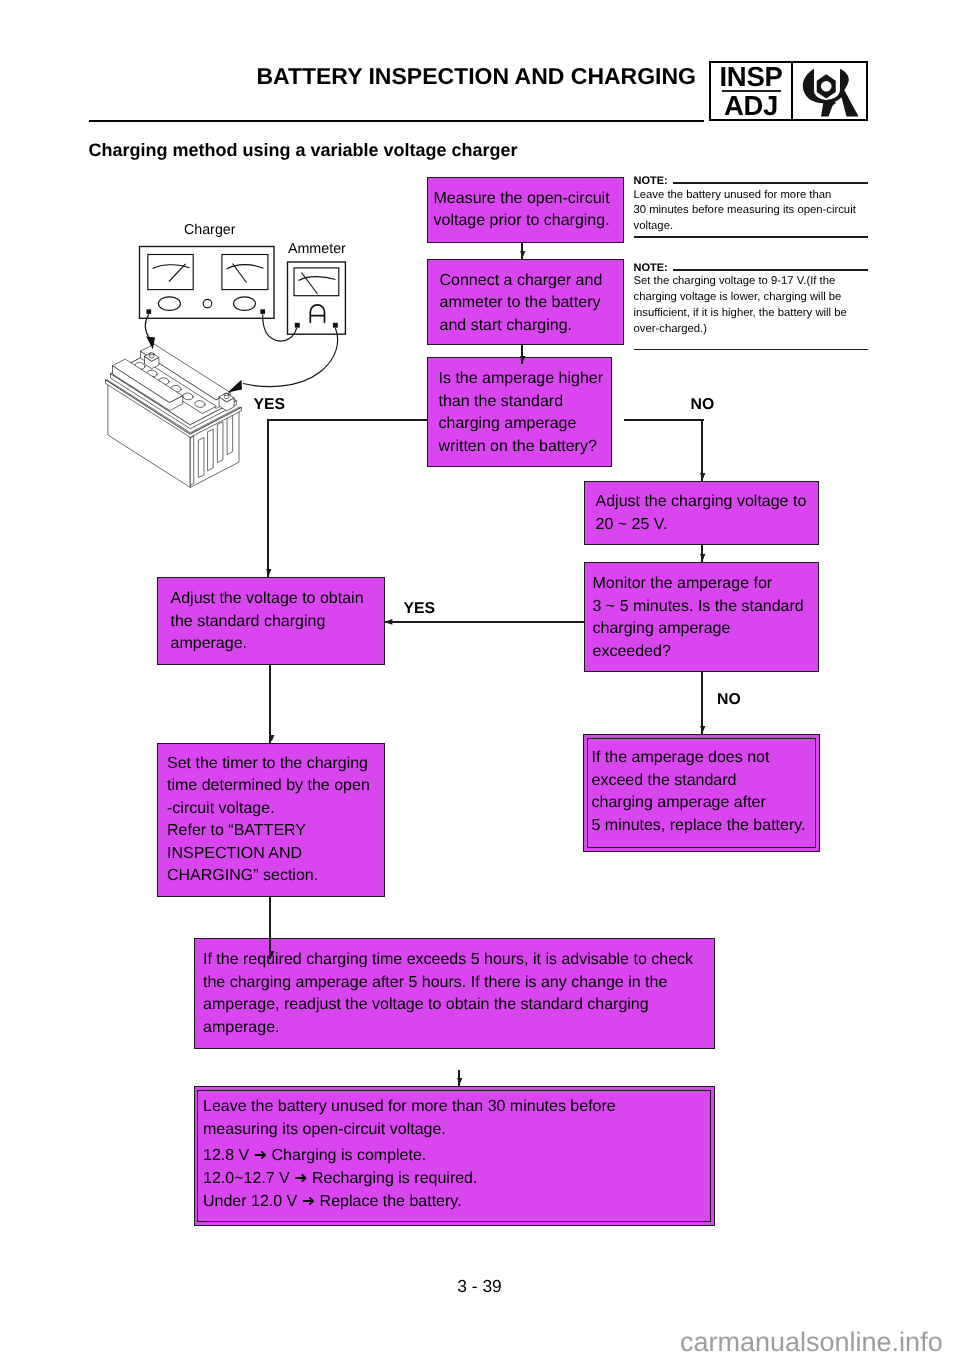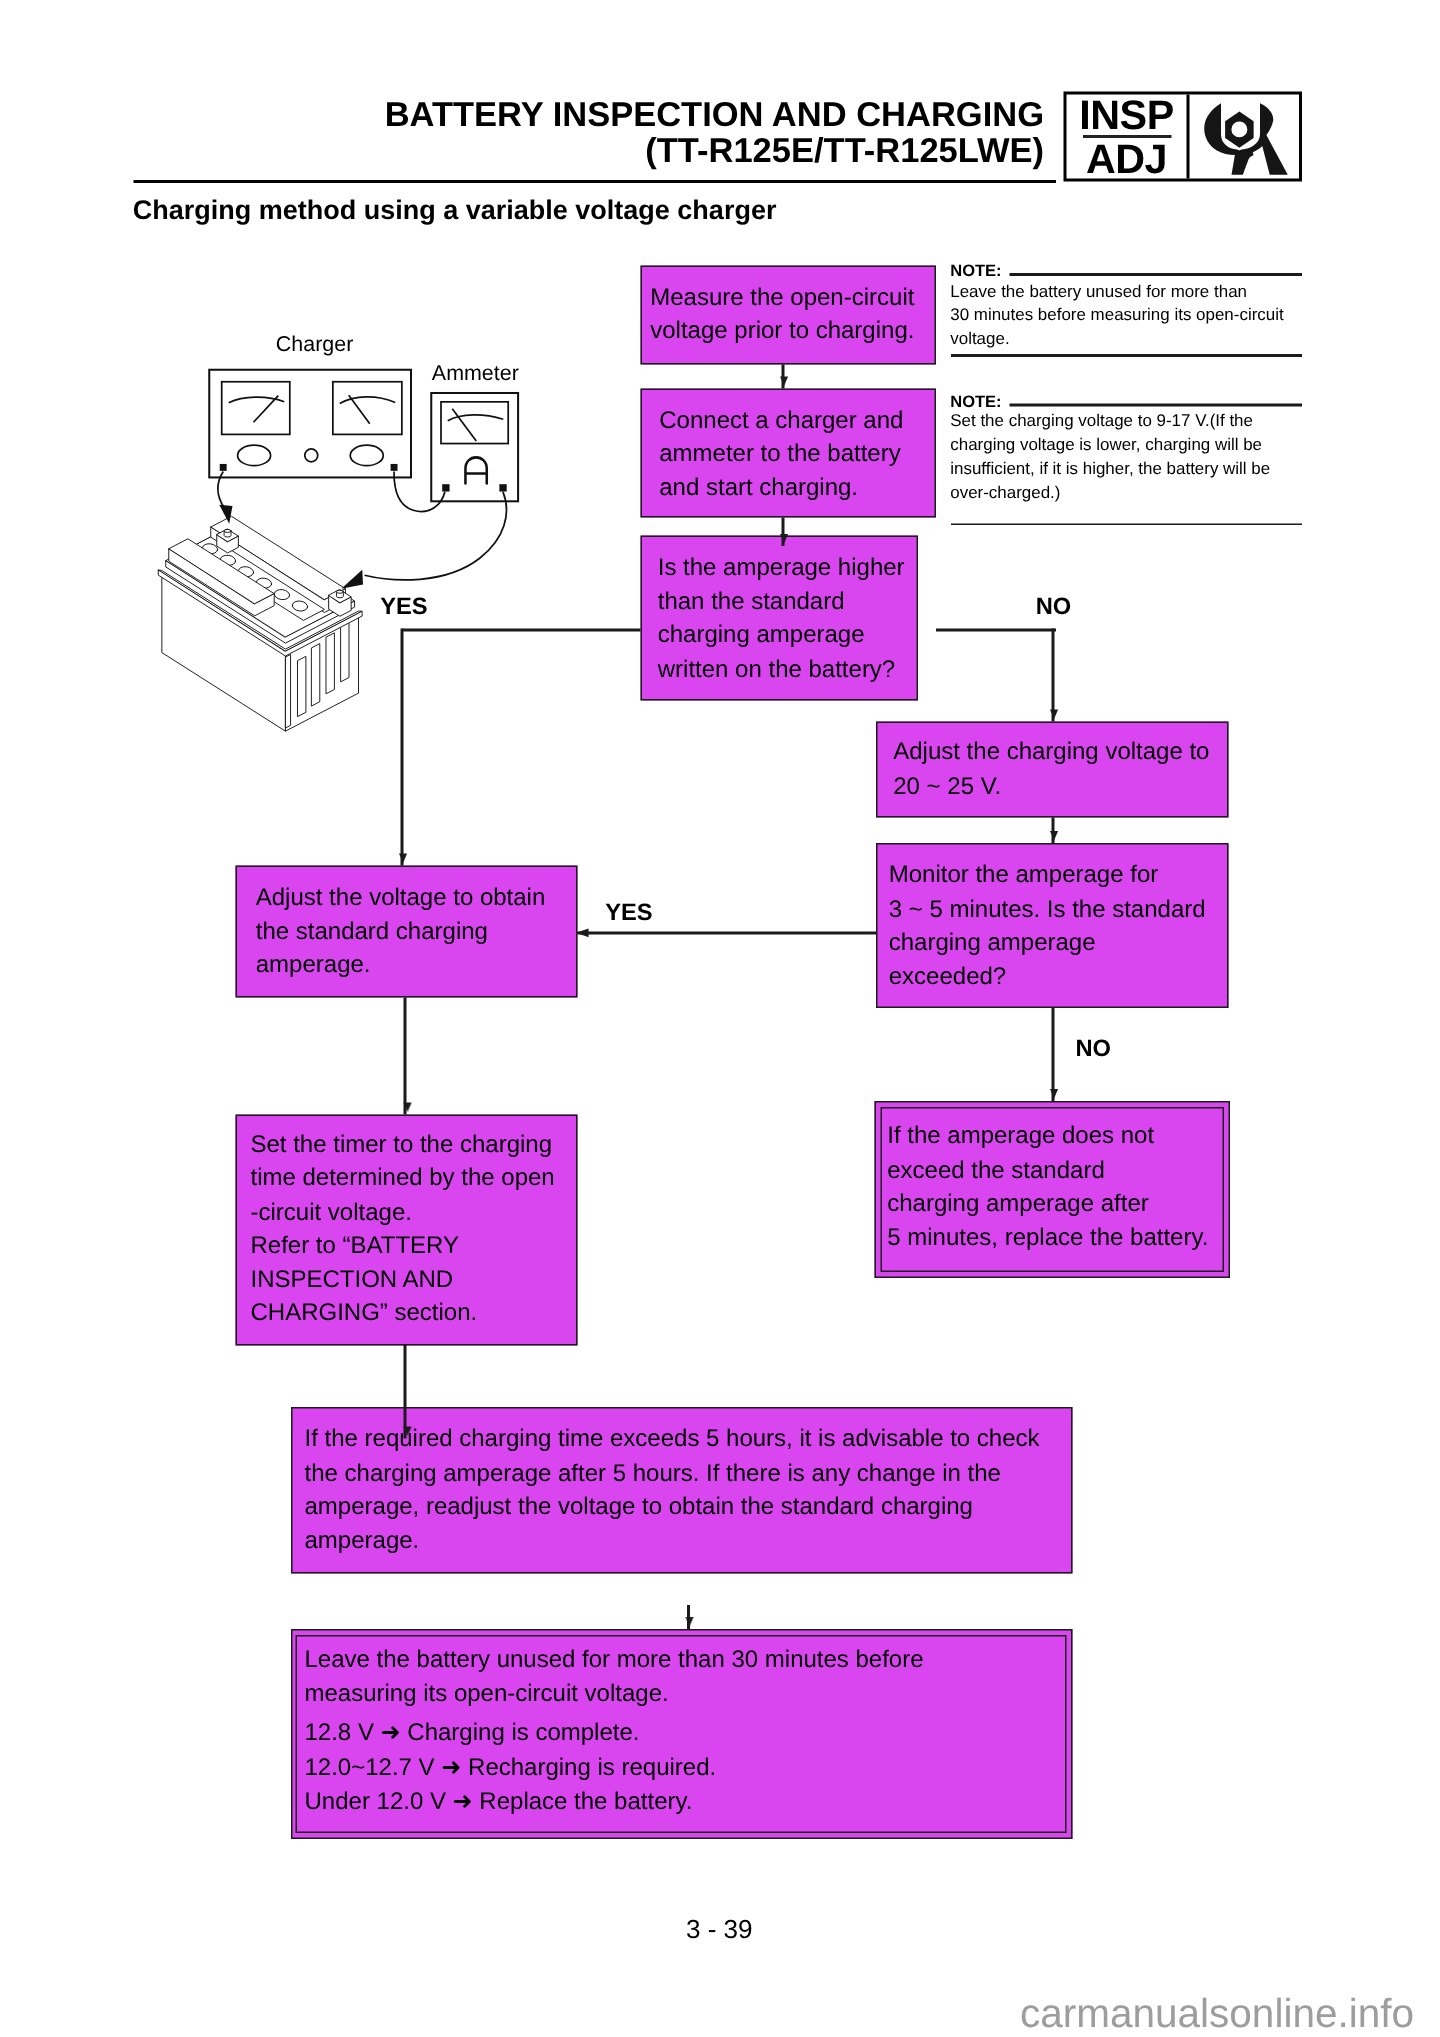--- a/index.html
+++ b/index.html
@@ -10,21 +10,21 @@
   .hdr-title{position:absolute;right:264px;top:64px;text-align:right;
              font-weight:bold;font-size:23px;line-height:24px;}
   .hdr-rule{position:absolute;left:89px;top:119.5px;width:615px;height:2.6px;background:#000;}
   .tagbox{position:absolute;left:709px;top:61px;width:159px;height:60px;
           border:2.6px solid #000;box-sizing:border-box;display:flex;}
   .tagbox .left{width:82px;border-right:2.6px solid #000;box-sizing:border-box;
                 display:flex;flex-direction:column;align-items:center;justify-content:center;}
   .tagbox .right{flex:1;display:flex;align-items:center;justify-content:center;}
   .insp{font-weight:bold;font-size:27.5px;line-height:25px;letter-spacing:-0.3px;}
   .inspline{width:59px;height:1.5px;background:#222;margin:1.5px 0;}
-  .subhead{position:absolute;left:88.5px;top:131px;font-weight:bold;font-size:18px;line-height:18px;}
+  .subhead{position:absolute;left:88.5px;top:141px;font-weight:bold;font-size:18px;line-height:18px;}
   .box{position:absolute;border:1.4px solid #1b1b1b;box-sizing:border-box;background:#d946ef;}
   .txt{font-size:16px;line-height:22.5px;white-space:pre;}
   .box.dbl{border-width:1.3px;padding:15px;}
   .box.dbl::after{content:"";position:absolute;left:2.6px;top:2.6px;right:2.6px;bottom:2.6px;border:1.3px solid #1b1b1b;}
   .lbl{position:absolute;font-weight:bold;font-size:15.8px;line-height:15.8px;}
   .note{position:absolute;}
   .note .nh{font-weight:bold;font-size:11px;line-height:11px;display:flex;align-items:center;}
   .note .nrule{flex:1;height:1.5px;background:#1b1b1b;margin-left:5px;margin-top:3.5px;}
   .note .nb{font-size:11.3px;line-height:15.9px;white-space:pre;}
   .note .nbot{position:absolute;left:0;right:0;height:1.5px;background:#1b1b1b;}
@@ -33,21 +33,20 @@
   .hline{height:2px;}
   .arrowsvg{position:absolute;display:block;overflow:visible;}
   .pageno{position:absolute;left:0;width:959px;text-align:center;font-size:17.4px;line-height:17.4px;}
   .wm{position:absolute;font-size:27px;line-height:27px;color:#9d9d9d;}
 </style>
 </head>
 <body>
 
 <div class="hdr-title">
   <div>BATTERY INSPECTION AND CHARGING</div>
-  <div>(TT-R125E/TT-R125LWE)</div>
 </div>
 <div class="hdr-rule"></div>
 
 <div class="tagbox">
   <div class="left">
     <div class="insp">INSP</div>
     <div class="inspline"></div>
     <div class="insp">ADJ</div>
   </div>
   <div class="right">

